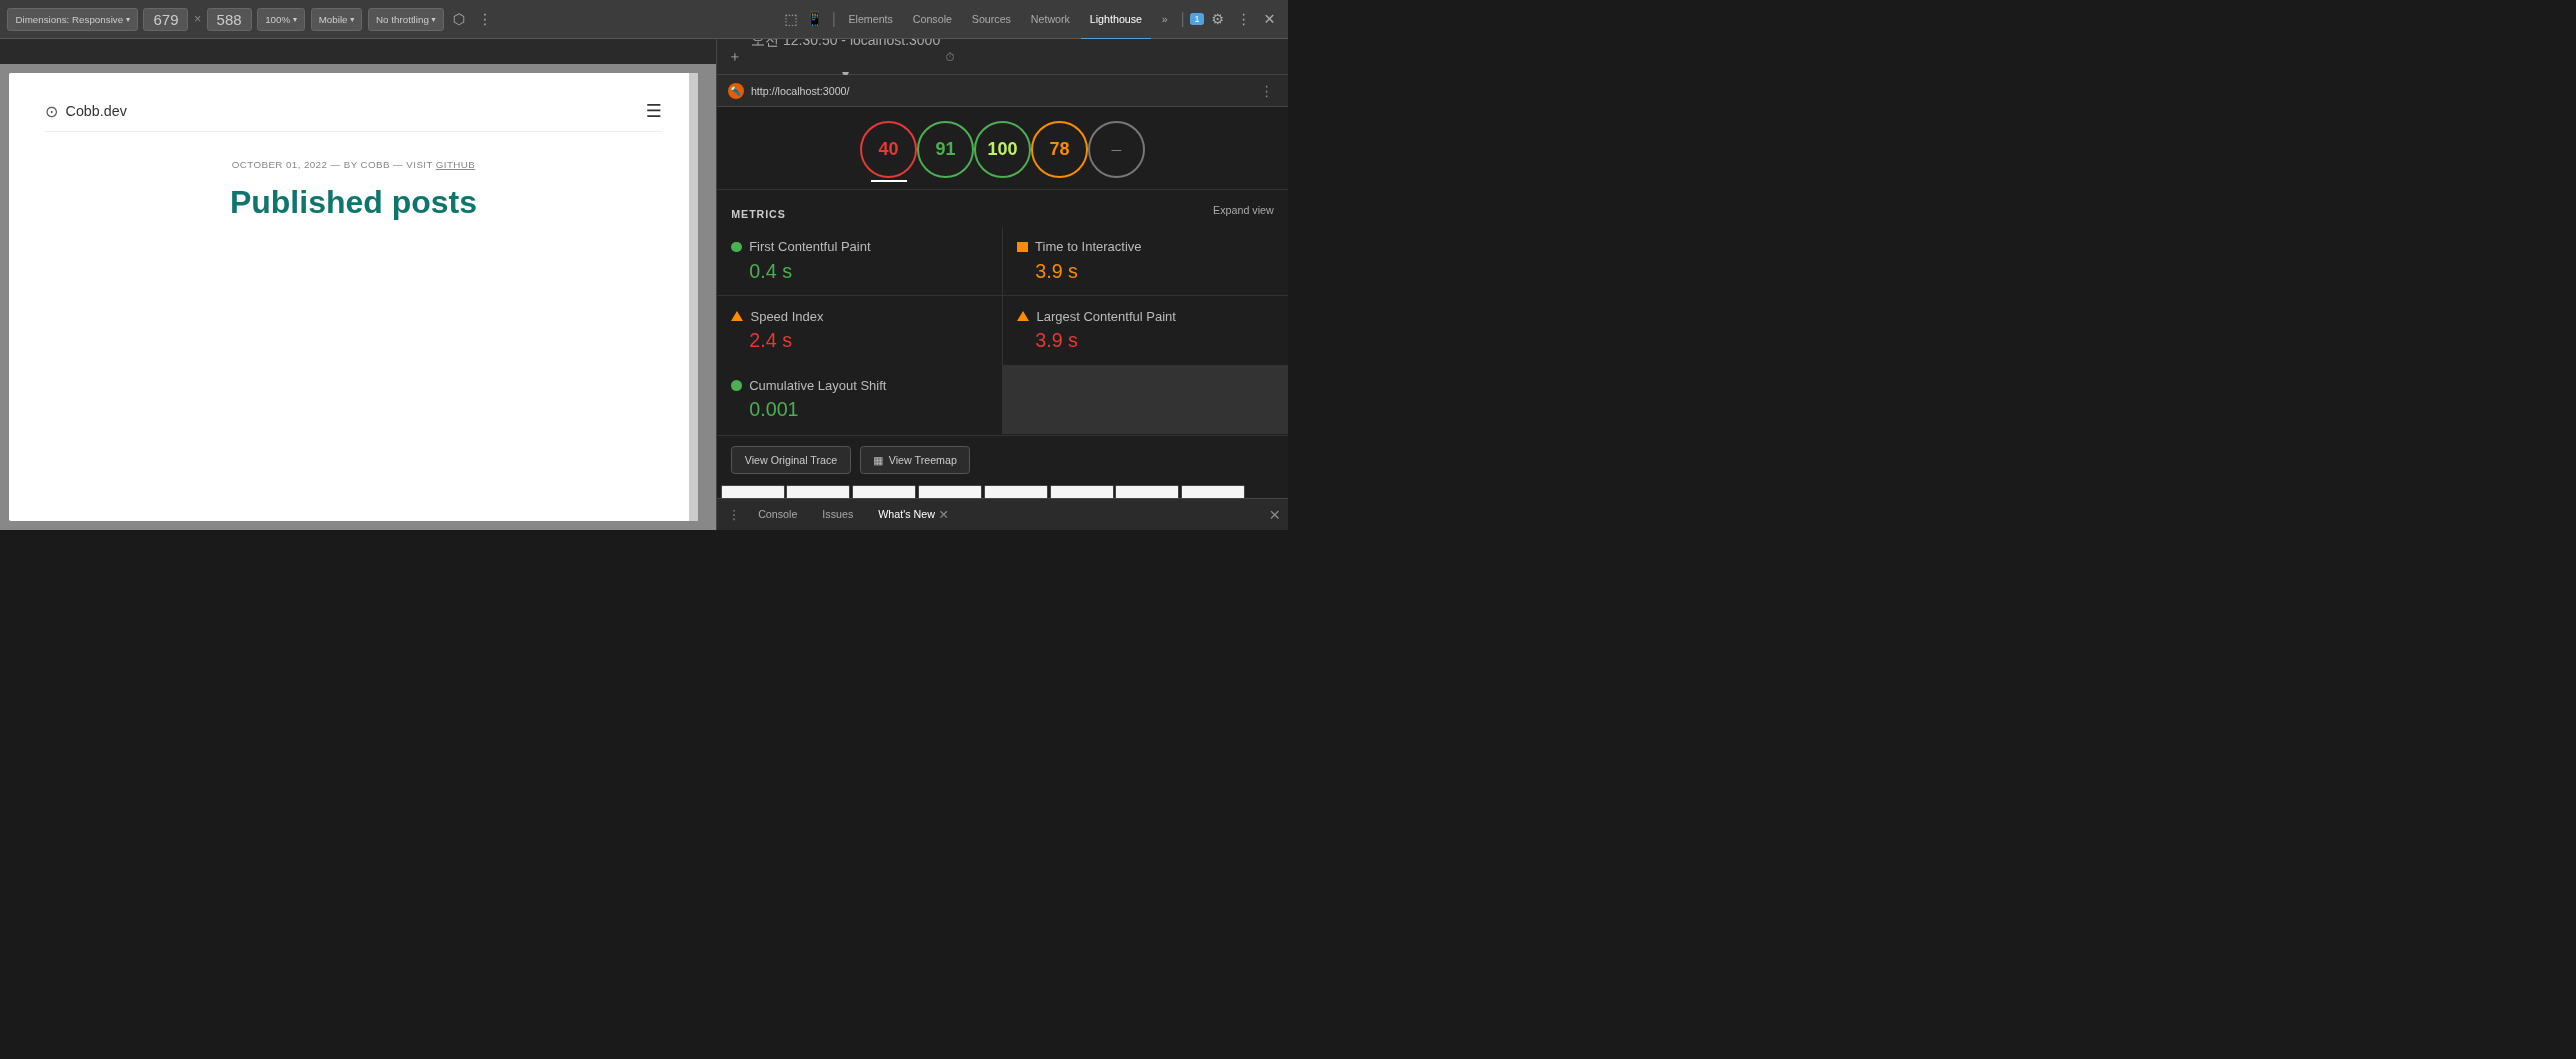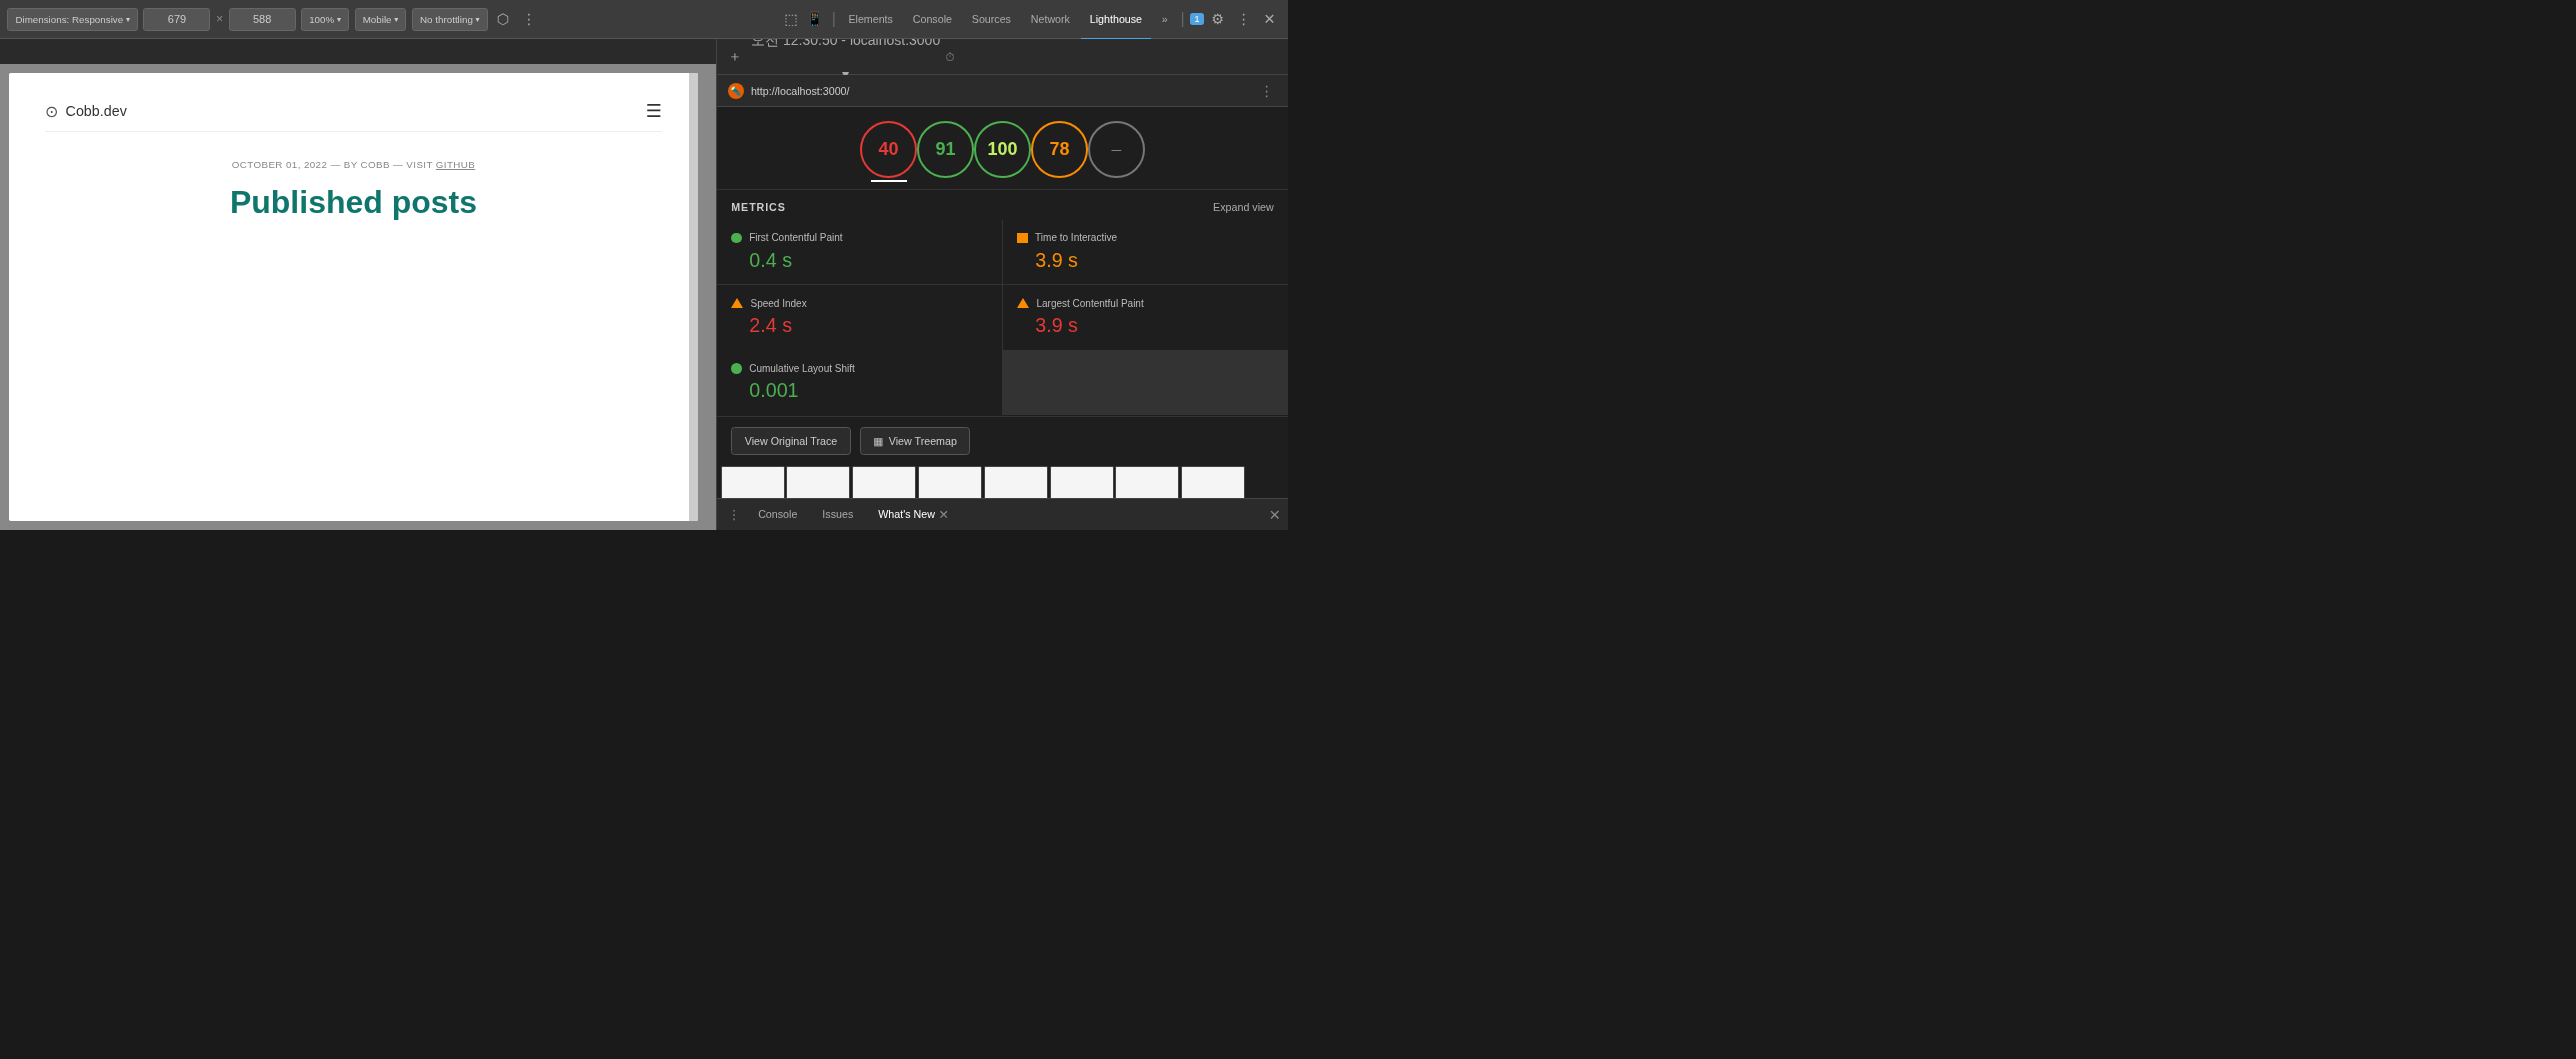--- a/index.html
+++ b/index.html
@@ -44,22 +44,22 @@
       height: 23px;
       white-space: nowrap;
     }
     .toolbar-btn .dropdown-arrow { font-size: 8px; }
     .dim-input {
       background: #555;
       border: 0.9px solid #666;
       color: #ccc;
       padding: 2.7px 5.4px;
       border-radius: 2.7px;
-      font-size: 11px;
-      width: 67px;
+      font-size: 15px;
+      width: 45px;
       height: 23px;
       text-align: center;
     }
     .dim-separator {
       color: #888;
       font-size: 12.5px;
     }
     .toolbar-icon-btn {
       background: none;
       border: none;
@@ -326,20 +326,21 @@
       display: flex;
       align-items: center;
       justify-content: space-between;
       padding: 10.7px 14.3px 7.2px;
     }
     .metrics-title {
       color: #ccc;
       font-size: 10.7px;
       font-weight: 600;
       letter-spacing: 0.9px;
+      margin-top: 7px;
     }
     .expand-view-btn {
       background: none;
       border: none;
       color: #aaa;
       font-size: 10.7px;
       cursor: pointer;
     }
 
     
@@ -370,21 +371,21 @@
     .indicator-triangle-orange {
       width: 0;
       height: 0;
       border-left: 6.3px solid transparent;
       border-right: 6.3px solid transparent;
       border-bottom: 10.7px solid #fb8c00;
       flex-shrink: 0;
     }
     .metric-label {
       color: #bbb;
-      font-size: 10px;
+      font-size: 13px;
     }
     .metric-value {
       font-size: 19.7px;
       font-weight: 400;
       margin-left: 18px;
     }
     .value-green { color: #4caf50; }
     .value-orange { color: #fb8c00; }
     .value-red { color: #e53935; }
 

